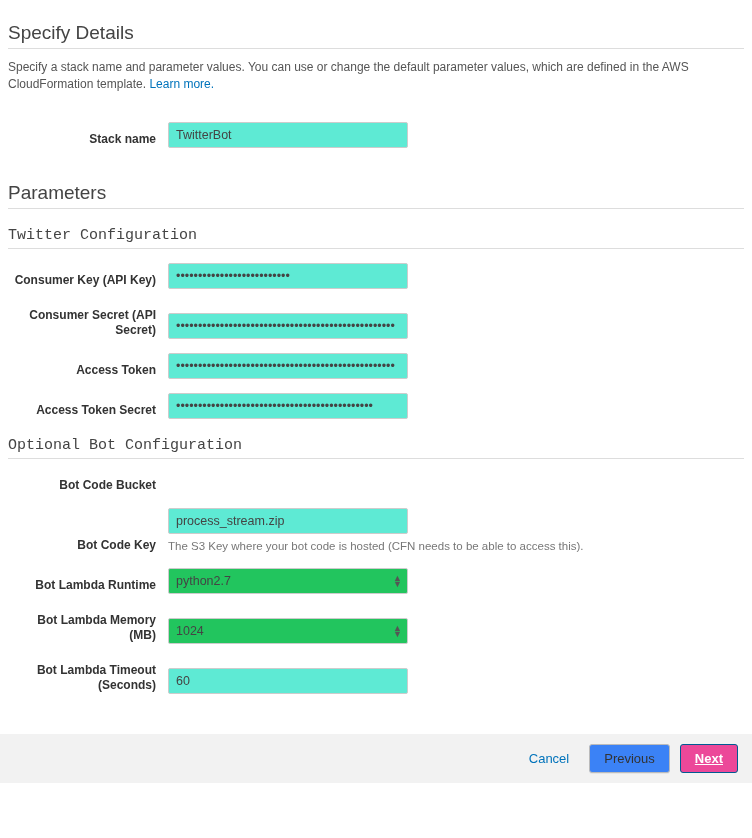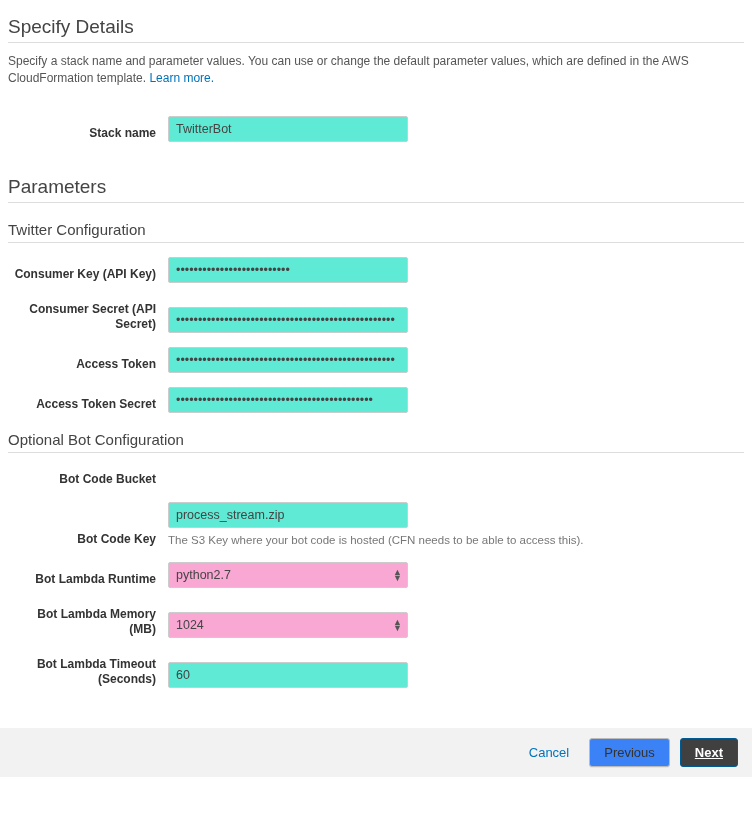--- a/index.html
+++ b/index.html
@@ -8,21 +8,21 @@
   font-size: 13px;
   color: #333;
   background: #fff;
   width: 752px;
 }
 .container { padding: 0 8px; }
 h2 {
   font-size: 19px;
   font-weight: 400;
   color: #444;
-  margin-top: 16px;
+  margin-top: 22px;
   margin-bottom: 4px;
 }
 .hr-line {
   border: none;
   border-top: 1px solid #ddd;
   margin-bottom: 10px;
 }
 .desc {
   font-size: 12px;
   color: #555;
@@ -30,20 +30,21 @@
   margin-bottom: 28px;
 }
 a.link { color: #0073bb; text-decoration: none; }
 
 .section-title {
   font-size: 15px;
   font-weight: 400;
   color: #444;
   margin-top: 18px;
   margin-bottom: 4px;
+  font-family: Liberation Mono, monospace;
 }
 .sub-hr {
   border: none;
   border-top: 1px solid #ddd;
   margin-bottom: 14px;
 }
 
 .form-row {
   display: flex;
   align-items: flex-end;
@@ -83,21 +84,21 @@
   width: 240px;
 }
 .select-wrap select {
   width: 240px;
   padding: 5px 7px;
   font-size: 12.5px;
   border: 1px solid #ccc;
   border-radius: 2px;
   font-family: inherit;
   color: #444;
-  background: #f9a8d4;
+  background: #22c55e;
   appearance: none;
   -webkit-appearance: none;
 }
 .select-arrows {
   position: absolute;
   right: 6px;
   top: 50%;
   transform: translateY(-50%);
   font-size: 9px;
   color: #555;
@@ -127,21 +128,21 @@
   color: #0073bb;
   padding: 6px 10px;
 }
 .btn-default {
   background: #3b82f6;
   border: 1px solid #bbb;
   color: #333;
   box-shadow: 0 1px 0 rgba(0,0,0,0.05);
 }
 .btn-primary {
-  background: #404040;
+  background: #ec4899;
   border: 1px solid #005b92;
   color: #fff;
   font-weight: 700;
   text-decoration: underline;
 }
 .extra-gap { margin-bottom: 34px; }
 </style>
 </head>
 <body>
 

